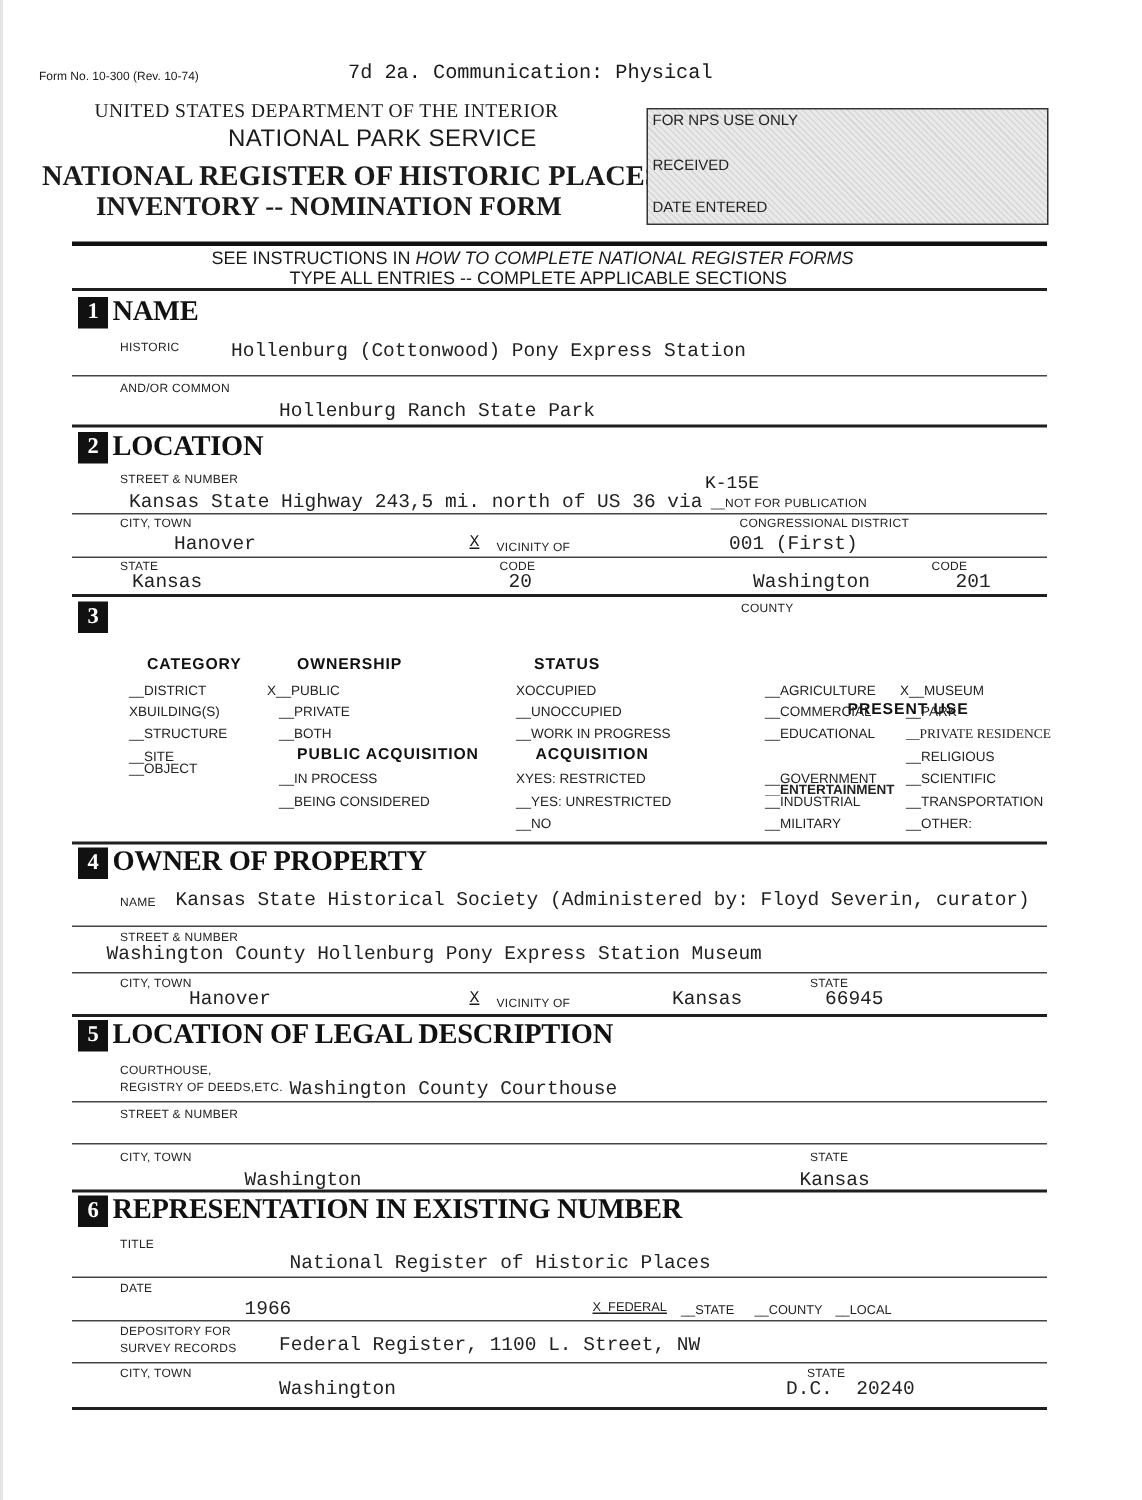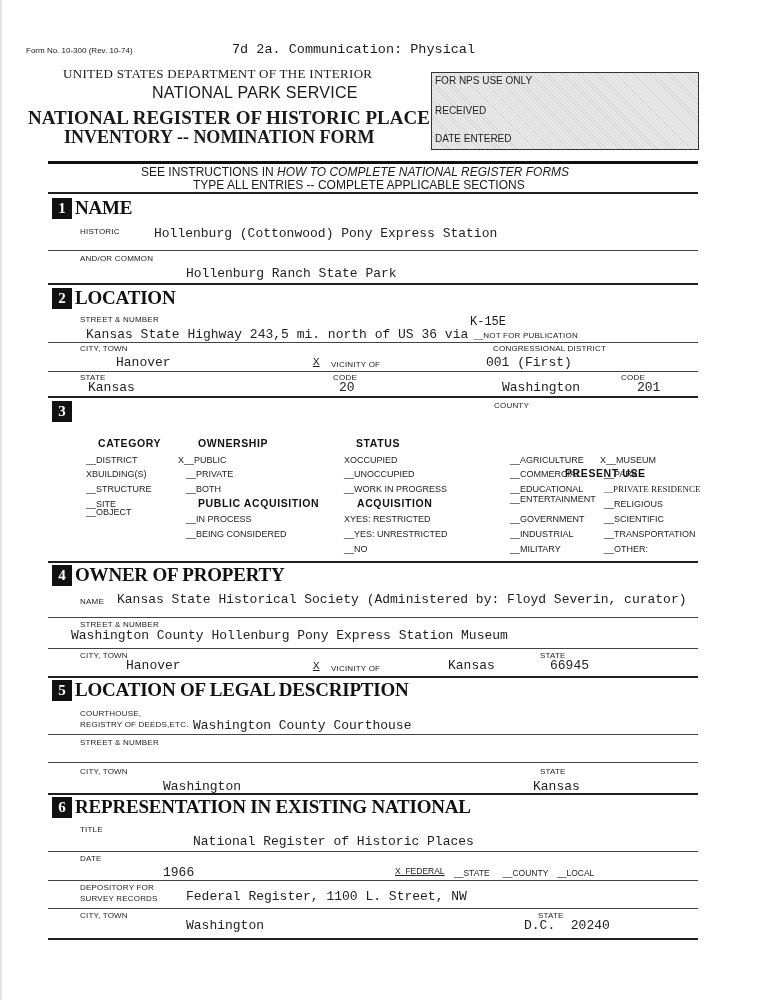--- a/index.html
+++ b/index.html
@@ -107,21 +107,21 @@
 <div class="abs chk" style="left:344px;top:484px;">__WORK IN PROGRESS</div>
 <div class="abs chk-h" style="left:357px;top:497px;">ACQUISITION</div>
 <div class="abs chk" style="left:344px;top:514px;">XYES: RESTRICTED</div>
 <div class="abs chk" style="left:344px;top:529px;">__YES: UNRESTRICTED</div>
 <div class="abs chk" style="left:344px;top:544px;">__NO</div>
 
 <div class="abs chk-h" style="left:565px;top:437px;margin-top:30px;">PRESENT USE</div>
 <div class="abs chk" style="left:510px;top:455px;">__AGRICULTURE</div>
 <div class="abs chk" style="left:510px;top:469px;">__COMMERCIAL</div>
 <div class="abs chk" style="left:510px;top:484px;">__EDUCATIONAL</div>
-<div class="abs chk" style="left:510px;top:494px;">__ENTERTAINMENT</div>
+<div class="abs chk" style="left:510px;top:521px;font-weight:bold;">__ENTERTAINMENT</div>
 <div class="abs chk" style="left:510px;top:514px;">__GOVERNMENT</div>
 <div class="abs chk" style="left:510px;top:529px;">__INDUSTRIAL</div>
 <div class="abs chk" style="left:510px;top:544px;">__MILITARY</div>
 <div class="abs chk" style="left:600px;top:455px;">X__MUSEUM</div>
 <div class="abs chk" style="left:604px;top:469px;">__PARK</div>
 <div class="abs chk" style="left:604px;top:484px;font-family:Liberation Serif, serif;">__PRIVATE RESIDENCE</div>
 <div class="abs chk" style="left:604px;top:499px;">__RELIGIOUS</div>
 <div class="abs chk" style="left:604px;top:514px;">__SCIENTIFIC</div>
 <div class="abs chk" style="left:604px;top:529px;">__TRANSPORTATION</div>
 <div class="abs chk" style="left:604px;top:544px;">__OTHER:</div>
@@ -158,21 +158,21 @@
 <div class="abs val" style="left:186px;top:748px;"></div>
 <div class="hr thin" style="top:762px;"></div>
 <div class="abs lbl" style="left:80px;top:767px;">CITY, TOWN</div>
 <div class="abs val" style="left:163px;top:779px;">Washington</div>
 <div class="abs lbl" style="left:540px;top:767px;">STATE</div>
 <div class="abs val" style="left:533px;top:779px;">Kansas</div>
 <div class="hr" style="top:793px;"></div>
 
 <div class="sec-head" style="top:796px;">
   <span class="sec-num">6</span>
-  <span class="sec-title">REPRESENTATION IN EXISTING NATIONAL</span>
+  <span class="sec-title">REPRESENTATION IN EXISTING NUMBER</span>
 </div>
 <div class="abs lbl" style="left:80px;top:825px;">TITLE</div>
 <div class="abs val" style="left:193px;top:834px;">National Register of Historic Places</div>
 <div class="hr thin" style="top:851px;"></div>
 <div class="abs lbl" style="left:80px;top:854px;">DATE</div>
 <div class="abs val" style="left:163px;top:865px;">1966</div>
 <div class="abs chk" style="left:395px;top:866px;font-size:8.5px;text-decoration:underline;">X_FEDERAL</div>
 <div class="abs chk" style="left:454px;top:868px;font-size:8.5px;">__STATE</div>
 <div class="abs chk" style="left:503px;top:868px;font-size:8.5px;">__COUNTY</div>
 <div class="abs chk" style="left:557px;top:868px;font-size:8.5px;">__LOCAL</div>

